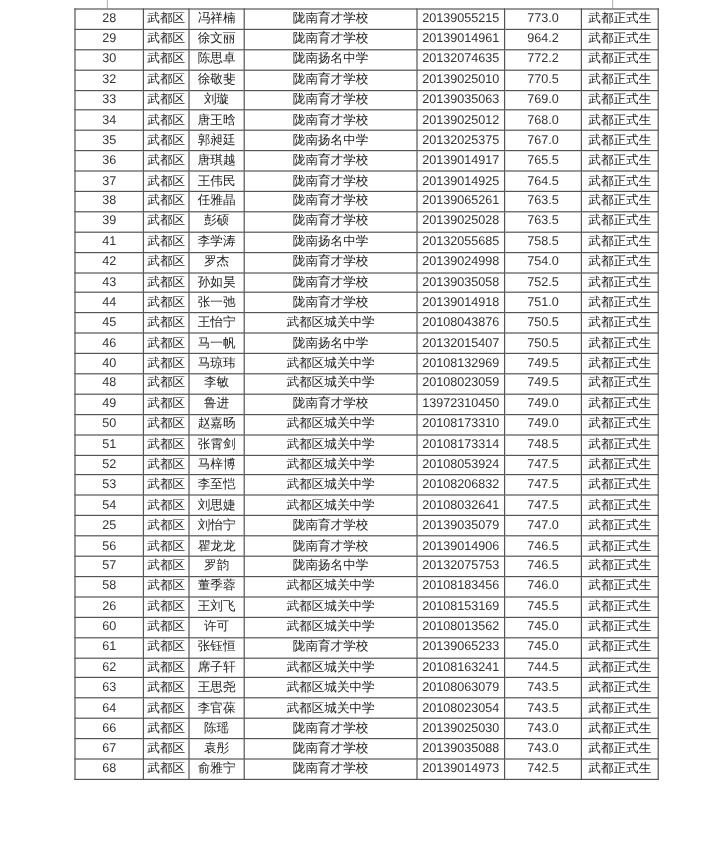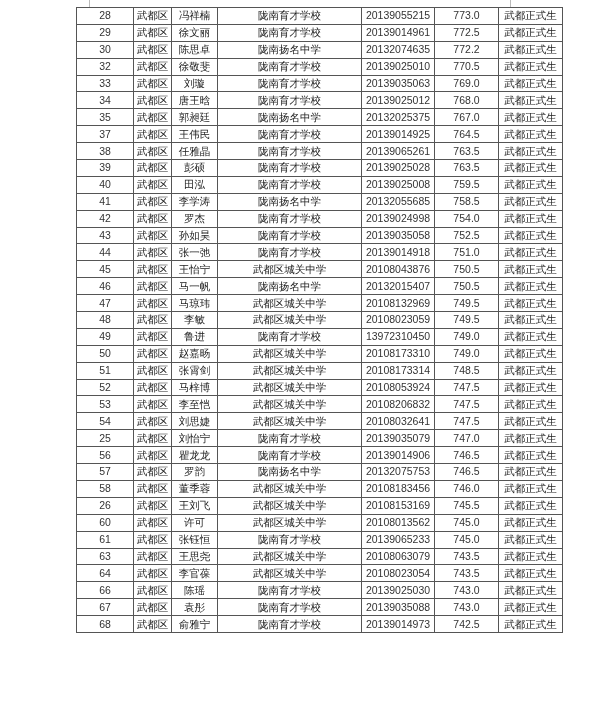--- a/index.html
+++ b/index.html
@@ -1,19 +1,19 @@
 <!DOCTYPE html>
 <html><head>
   <meta charset="utf-8">
   <style>
     html, body { margin: 0; padding: 0; background: #ffffff; }
     body { width: 600px; height: 706px; position: relative; overflow: hidden;
            font-family: "DejaVu Sans", "Liberation Sans", sans-serif; color: #222; }
     .top-stub { position: absolute; top: 0; height: 7px; border-left: 1px solid #bbb; }
-    table.scores { position: absolute; left: 76px; top: 7px; width: 486px;
+    table.scores { position: absolute; left: 62px; top: 7px; width: 486px;
                    border-collapse: collapse; table-layout: fixed; }
     table.scores td { border: 1px solid #555; height: 15.9px; padding: 0;
                       text-align: center; vertical-align: middle;
                       font-size: 10.5px; line-height: 15px; white-space: nowrap; overflow: hidden; }
     td.num { font-family: "Liberation Sans", sans-serif; font-size: 10px; color: #333; }
     td.cn { font-size: 11px; }
   </style>
 </head>
 <body>
 
@@ -39,21 +39,21 @@
         <td class="num">20139055215</td>
         <td class="num">773.0</td>
         <td class="cn">武都正式生</td>
       </tr>
       <tr>
         <td class="num">29</td>
         <td class="cn">武都区</td>
         <td class="cn">徐文丽</td>
         <td class="cn">陇南育才学校</td>
         <td class="num">20139014961</td>
-        <td class="num">772.5</td>
+        <td class="num">964.2</td>
         <td class="cn">武都正式生</td>
       </tr>
       <tr>
         <td class="num">30</td>
         <td class="cn">武都区</td>
         <td class="cn">陈思卓</td>
         <td class="cn">陇南扬名中学</td>
         <td class="num">20132074635</td>
         <td class="num">772.2</td>
         <td class="cn">武都正式生</td>
@@ -88,20 +88,29 @@
       <tr>
         <td class="num">35</td>
         <td class="cn">武都区</td>
         <td class="cn">郭昶廷</td>
         <td class="cn">陇南扬名中学</td>
         <td class="num">20132025375</td>
         <td class="num">767.0</td>
         <td class="cn">武都正式生</td>
       </tr>
       <tr>
+        <td class="num">36</td>
+        <td class="cn">武都区</td>
+        <td class="cn">唐琪越</td>
+        <td class="cn">陇南育才学校</td>
+        <td class="num">20139014917</td>
+        <td class="num">765.5</td>
+        <td class="cn">武都正式生</td>
+      </tr>
+      <tr>
         <td class="num">37</td>
         <td class="cn">武都区</td>
         <td class="cn">王伟民</td>
         <td class="cn">陇南育才学校</td>
         <td class="num">20139014925</td>
         <td class="num">764.5</td>
         <td class="cn">武都正式生</td>
       </tr>
       <tr>
         <td class="num">38</td>
@@ -115,29 +124,20 @@
       <tr>
         <td class="num">39</td>
         <td class="cn">武都区</td>
         <td class="cn">彭硕</td>
         <td class="cn">陇南育才学校</td>
         <td class="num">20139025028</td>
         <td class="num">763.5</td>
         <td class="cn">武都正式生</td>
       </tr>
       <tr>
-        <td class="num">40</td>
-        <td class="cn">武都区</td>
-        <td class="cn">田泓</td>
-        <td class="cn">陇南育才学校</td>
-        <td class="num">20139025008</td>
-        <td class="num">759.5</td>
-        <td class="cn">武都正式生</td>
-      </tr>
-      <tr>
         <td class="num">41</td>
         <td class="cn">武都区</td>
         <td class="cn">李学涛</td>
         <td class="cn">陇南扬名中学</td>
         <td class="num">20132055685</td>
         <td class="num">758.5</td>
         <td class="cn">武都正式生</td>
       </tr>
       <tr>
         <td class="num">42</td>
@@ -178,21 +178,21 @@
       <tr>
         <td class="num">46</td>
         <td class="cn">武都区</td>
         <td class="cn">马一帆</td>
         <td class="cn">陇南扬名中学</td>
         <td class="num">20132015407</td>
         <td class="num">750.5</td>
         <td class="cn">武都正式生</td>
       </tr>
       <tr>
-        <td class="num">47</td>
+        <td class="num">40</td>
         <td class="cn">武都区</td>
         <td class="cn">马琼玮</td>
         <td class="cn">武都区城关中学</td>
         <td class="num">20108132969</td>
         <td class="num">749.5</td>
         <td class="cn">武都正式生</td>
       </tr>
       <tr>
         <td class="num">48</td>
         <td class="cn">武都区</td>
@@ -310,20 +310,29 @@
         <td class="num">745.0</td>
         <td class="cn">武都正式生</td>
       </tr>
       <tr>
         <td class="num">61</td>
         <td class="cn">武都区</td>
         <td class="cn">张钰恒</td>
         <td class="cn">陇南育才学校</td>
         <td class="num">20139065233</td>
         <td class="num">745.0</td>
+        <td class="cn">武都正式生</td>
+      </tr>
+      <tr>
+        <td class="num">62</td>
+        <td class="cn">武都区</td>
+        <td class="cn">席子轩</td>
+        <td class="cn">武都区城关中学</td>
+        <td class="num">20108163241</td>
+        <td class="num">744.5</td>
         <td class="cn">武都正式生</td>
       </tr>
       <tr>
         <td class="num">63</td>
         <td class="cn">武都区</td>
         <td class="cn">王思尧</td>
         <td class="cn">武都区城关中学</td>
         <td class="num">20108063079</td>
         <td class="num">743.5</td>
         <td class="cn">武都正式生</td>

